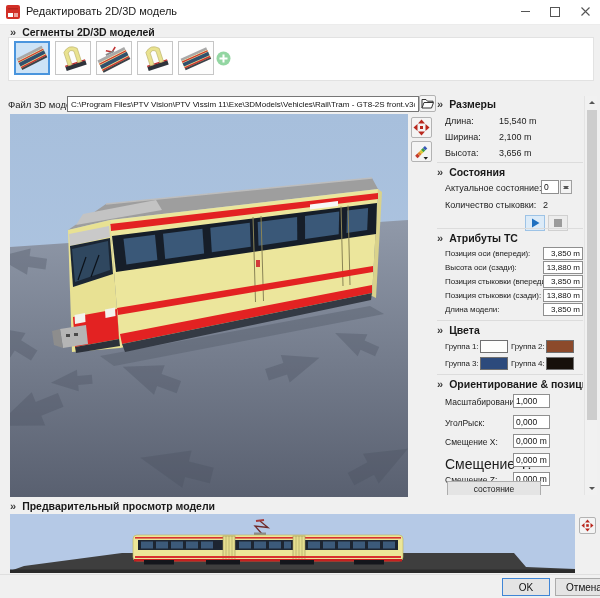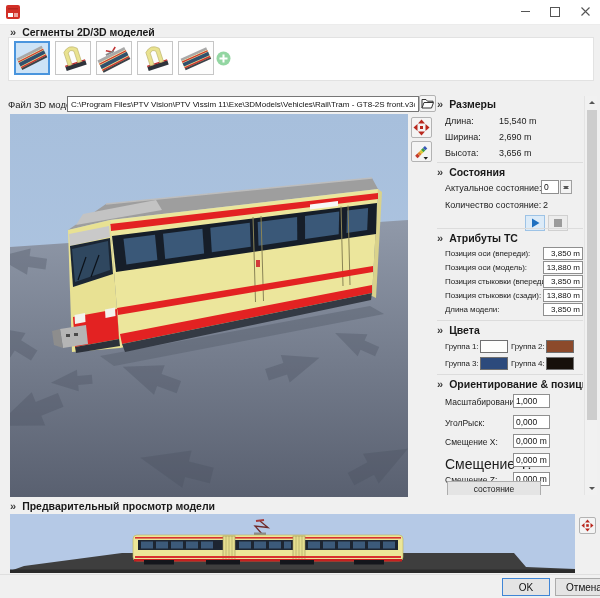--- a/index.html
+++ b/index.html
@@ -50,20 +50,21 @@
 
 <div id="dialog">
 
   <div class="abs" id="titlebar">
     <svg class="abs" style="left:6px;top:5px" width="14" height="14">
       <rect width="14" height="14" rx="2" fill="#d22f27"></rect>
       <rect x="2" y="8" width="5" height="4" fill="#ffffff"></rect>
       <rect x="8" y="8" width="4" height="4" fill="#eda6a1"></rect>
       <rect x="2" y="3" width="10" height="1.5" fill="#b5251e"></rect>
     </svg>
+    <div class="abs" id="title-text">Редактировать 2D/3D модель</div>
     <div class="abs winbtn" style="right:60px">
       <div style="width:9px;height:1px;background:#555"></div>
     </div>
     <div class="abs winbtn" style="right:30px">
       <div style="width:8px;height:8px;border:1px solid #555"></div>
     </div>
     <div class="abs winbtn" style="right:0">
       <svg width="9" height="9">
           <path d="M0.5,0.5 L8.5,8.5 M8.5,0.5 L0.5,8.5" stroke="#555" stroke-width="1.1"></path>
         </svg>
@@ -253,60 +254,60 @@
 
   <div class="abs" id="rpanel">
 
     <div class="abs sec-h" style="left:0;top:2px">
       <span class="chev">»</span>
       <span>Размеры</span>
     </div>
     <div class="plbl" style="left:8px;top:20px">Длина:</div>
     <div class="pval" style="left:62px;top:20px">15,540 m</div>
     <div class="plbl" style="left:8px;top:36px">Ширина:</div>
-    <div class="pval" style="left:62px;top:36px">2,690 m</div>
+    <div class="pval" style="left:62px;top:36px">2,100 m</div>
     <div class="plbl" style="left:8px;top:52px">Высота:</div>
     <div class="pval" style="left:62px;top:52px">3,656 m</div>
 
     <div class="sep" style="top:66px"></div>
     <div class="abs sec-h" style="left:0;top:70px">
       <span class="chev">»</span>
       <span>Состояния</span>
     </div>
     <div class="plbl" style="left:8px;top:87px">Актуальное состояние:</div>
     <input class="pinput" style="left: 104px; top: 84px; width: 18px;" value="0">
     <div class="spinarrows" style="left:123px;top:84px">
       <div>
           <div class="tri-up"></div>
         </div>
       <div>
           <div class="tri-dn"></div>
         </div>
     </div>
-    <div class="plbl" style="left:8px;top:104px">Количество состояние:</div>
+    <div class="plbl" style="left:8px;top:104px">Количество стыковки:</div>
     <div class="pval" style="left:106px;top:104px">2</div>
     <div class="medbtn" style="left:88px;top:119px;background:#dcebf8;border:1px solid #9dc3e6">
       <svg width="10" height="10">
           <polygon points="2,0.5 9.5,5 2,9.5" fill="#1d6fc0"></polygon>
         </svg>
     </div>
     <div class="medbtn" style="left:111px;top:119px;background:#ececec;border:1px solid #d0d0d0">
       <svg width="8" height="8">
           <rect width="8" height="8" fill="#9b9b9b"></rect>
         </svg>
     </div>
 
     <div class="sep" style="top:132px"></div>
     <div class="abs sec-h" style="left:0;top:136px">
       <span class="chev">»</span>
       <span>Атрибуты ТС</span>
     </div>
     <div class="plbl small" style="left:8px;top:153px">Позиция оси (впереди):</div>
     <input class="pinput right" style="left: 106px; top: 151px; width: 40px;" value="3,850 m">
-    <div class="plbl small" style="left:8px;top:167px">Позиция оси (модель):</div>
+    <div class="plbl small" style="left:8px;top:167px">Высота оси (сзади):</div>
     <input class="pinput right" style="left: 106px; top: 165px; width: 40px;" value="13,880 m">
     <div class="plbl small" style="left:8px;top:181px">Позиция стыковки (впереди):</div>
     <input class="pinput right" style="left: 106px; top: 179px; width: 40px;" value="3,850 m">
     <div class="plbl small" style="left:8px;top:195px">Позиция стыковки (сзади):</div>
     <input class="pinput right" style="left: 106px; top: 193px; width: 40px;" value="13,880 m">
     <div class="plbl small" style="left:8px;top:209px">Длина модели:</div>
     <input class="pinput right" style="left: 106px; top: 207px; width: 40px;" value="3,850 m">
 
     <div class="sep" style="top:224px"></div>
     <div class="abs sec-h" style="left:0;top:228px">

